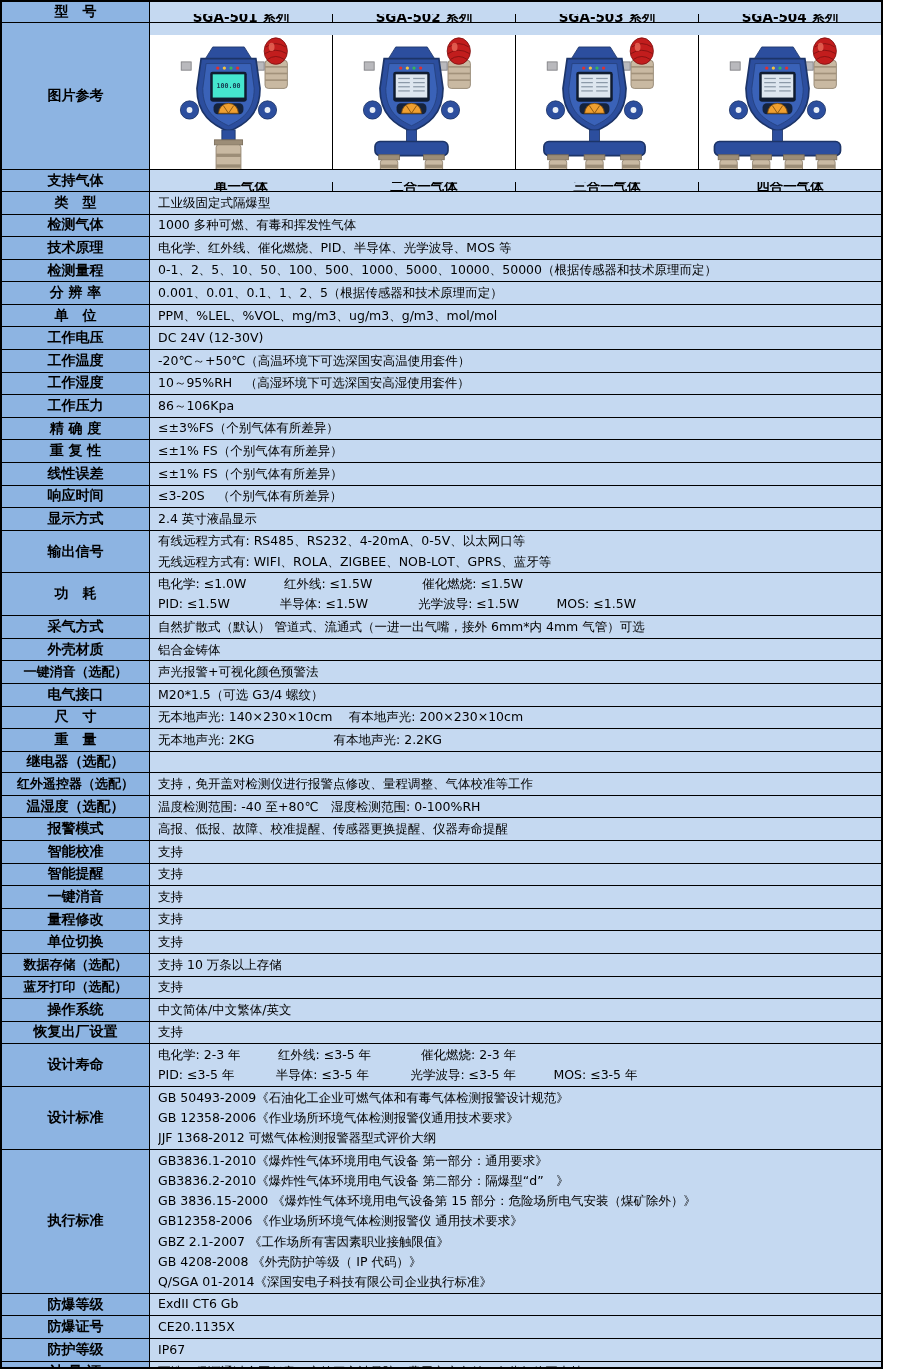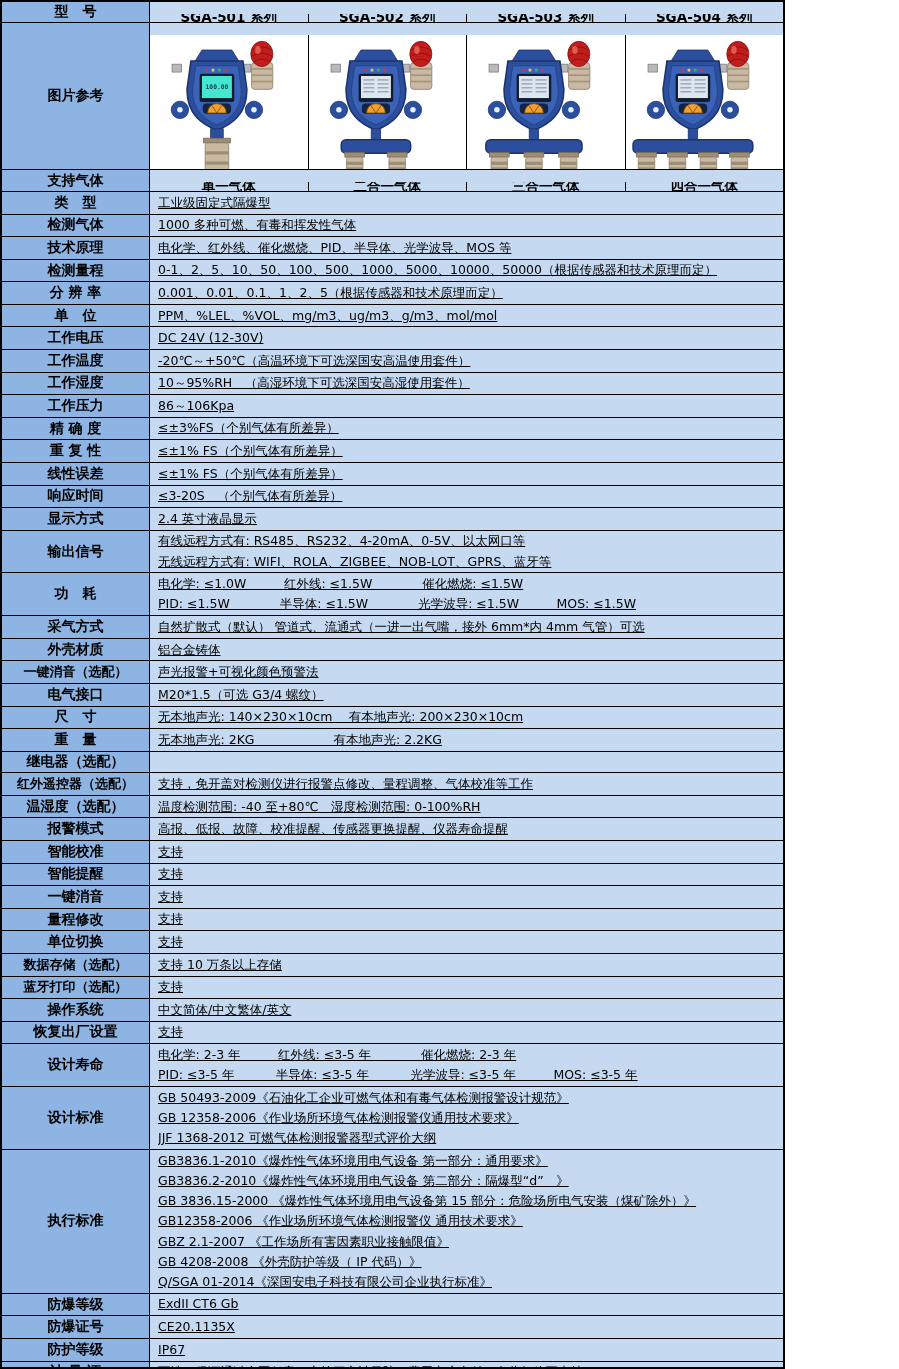--- a/index.html
+++ b/index.html
@@ -1,20 +1,20 @@
 <!DOCTYPE html>
 <html><head>
 <meta charset="utf-8">
 <style>
   * { box-sizing: border-box; margin: 0; padding: 0; }
   html,body { background:#ffffff; }
   body { font-family: "DejaVu Sans", "Liberation Sans", sans-serif; }
 
   .sheet {
-    width: 785px;
+    width: 883px;
     height: 1369px;
     border: 2px solid #000;
     background: #C5D9F1;
     overflow: hidden;
   }
 
   .row { display: flex; border-bottom: 1.5px solid #000; }
   .row:last-child { border-bottom: none; }
 
   .label-cell {
@@ -65,21 +65,20 @@
     flex-direction: column;
     justify-content: center;
     padding: 0.7px 6px 0.7px 8px;
   }
   .line {
     font-size: 12.5px;
     line-height: 20.2px;
     color: #000;
     white-space: pre-wrap;
     overflow: hidden;
-    text-decoration: underline;
   }
 </style>
 </head>
 <body>
 
 <div class="sheet">
 
   <div class="row head-row">
     <div class="label-cell">型　号</div>
     <div class="cols" id="model-cols">

